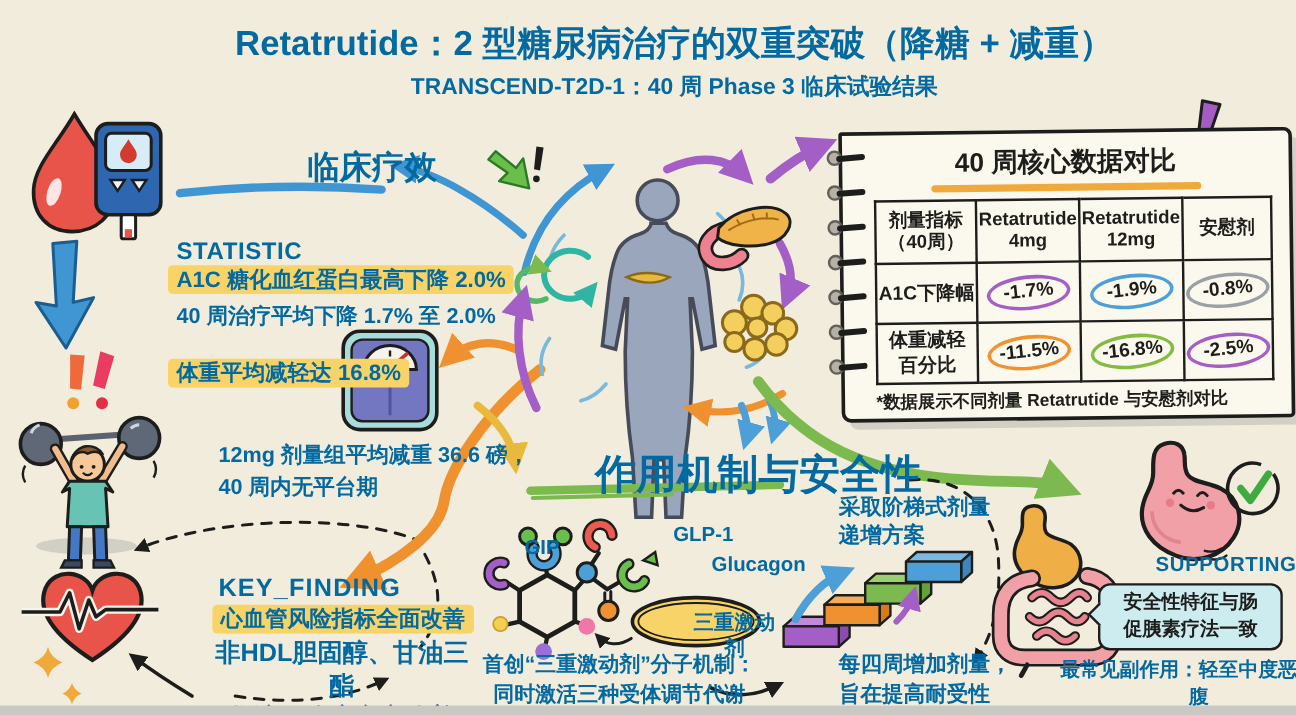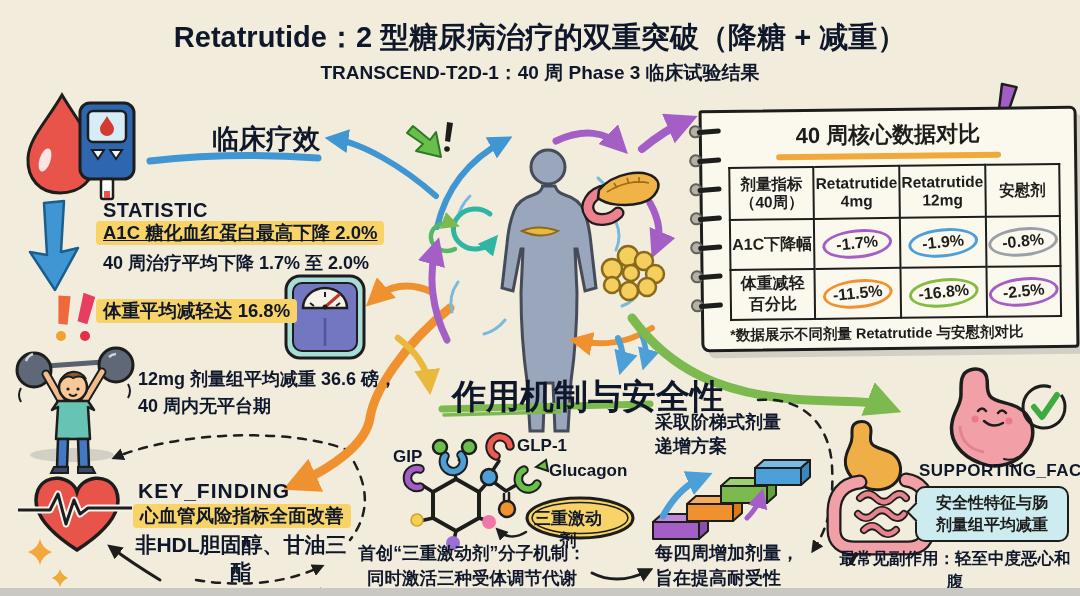--- a/index.html
+++ b/index.html
@@ -1,19 +1,19 @@
 <!DOCTYPE html>
 <html><head>
 <meta charset="utf-8">
 <style>
   html,body{margin:0;padding:0;background:#8b8b86;}
   .canvas{position:relative;width:1080px;height:596px;overflow:hidden;
     background:#f2ecdd;font-family:"Liberation Sans","DejaVu Sans",sans-serif;}
   .art{position:absolute;left:0;top:0;z-index:1;pointer-events:none;}
-  .txt{position:absolute;z-index:3;font-weight:bold;color:#0f172a;white-space:pre-line;line-height:1.28;}
+  .txt{position:absolute;z-index:3;font-weight:bold;color:#0369a1;white-space:pre-line;line-height:1.28;margin-left:44px;}
   .center{text-align:center;}
   .hl{background:#f8d468;padding:1px 7px 2px;border-radius:4px;}
   .title{left:0;right:0;top:19px;text-align:center;font-size:29px;letter-spacing:0px;}
   .subtitle{left:0;right:0;top:61px;text-align:center;font-size:19px;}
   .bottom-strip{position:absolute;left:0;bottom:0;width:100%;height:8px;background:#c9c8c2;z-index:5;}
 
   
   .data-table{position:absolute;z-index:2;left:700px;top:108px;width:372px;height:236px;
     background:#fbf8ee;border:3px solid #1d1d1b;border-radius:3px 7px 4px 8px;
     transform:rotate(-0.7deg);box-shadow:6px 7px 0 -1px #d2cfc4;}
@@ -305,21 +305,21 @@
       <path d="M0,0 L15,0 L11,33 L3,33 Z" fill="#a45cc5" stroke="#1d1d1b" stroke-width="2.5" stroke-linejoin="round"></path>
       <circle cx="7" cy="44" r="6" fill="#a45cc5" stroke="#1d1d1b" stroke-width="2.5"></circle>
     </g>
   </svg>
 
   <div class="txt title">Retatrutide：2 型糖尿病治疗的双重突破（降糖 + 减重）</div>
   <div class="txt subtitle">TRANSCEND-T2D-1：40 周 Phase 3 临床试验结果</div>
 
   <div class="txt" style="left:212px;top:122px;font-size:27px;">临床疗效</div>
   <div class="txt" style="left:103px;top:198px;font-size:20px;letter-spacing:0.5px;">STATISTIC</div>
-  <div class="txt" style="left:96px;top:221px;font-size:18.5px;text-decoration:underline;"><span class="hl">A1C 糖化血红蛋白最高下降 2.0%</span></div>
+  <div class="txt" style="left:96px;top:221px;font-size:18.5px;"><span class="hl">A1C 糖化血红蛋白最高下降 2.0%</span></div>
   <div class="txt" style="left:103px;top:252px;font-size:18px;">40 周治疗平均下降 1.7% 至 2.0%</div>
   <div class="txt" style="left:96px;top:299px;font-size:18.5px;"><span class="hl">体重平均减轻达 16.8%</span></div>
   <div class="txt" style="left:138px;top:366px;font-size:18px;line-height:1.5;">12mg 剂量组平均减重 36.6 磅，
 40 周内无平台期</div>
 
   <div class="txt" style="left:133px;top:504px;font-size:18.5px;"><span class="hl">心血管风险指标全面改善</span></div>
   <div class="txt" style="left:138px;top:478px;font-size:21px;letter-spacing:1px;">KEY_FINDING</div>
   <div class="txt center" style="left:130px;top:532px;width:222px;font-size:21px;">非HDL胆固醇、甘油三酯
 收缩压临床意义改善</div>
 
@@ -331,21 +331,21 @@
   <div class="txt center" style="left:347px;top:541px;width:250px;font-size:17.5px;line-height:1.4;">首创“三重激动剂”分子机制：
 同时激活三种受体调节代谢</div>
 
   <div class="txt" style="left:655px;top:541px;font-size:18px;line-height:1.4;">每四周增加剂量，
 旨在提高耐受性</div>
   <div class="txt" style="left:655px;top:410px;font-size:18px;line-height:1.35;">采取阶梯式剂量
 递增方案</div>
 
   <div class="txt" style="left:919px;top:460px;font-size:17px;letter-spacing:0.5px;">SUPPORTING_FACT</div>
   <div class="bubble">安全性特征与肠
-剂量组平均减重</div>
+促胰素疗法一致</div>
   <div class="txt center" style="left:834px;top:547px;width:242px;font-size:16.5px;line-height:1.4;">最常见副作用：轻至中度恶心和腹
 泻（主要在剂量上调期间）</div>
 
   <div class="data-table">
     <div class="rings">
       <div class="ring">
           <span class="ring-hole"></span>
           <span class="ring-wire"></span>
         </div>
       <div class="ring">

